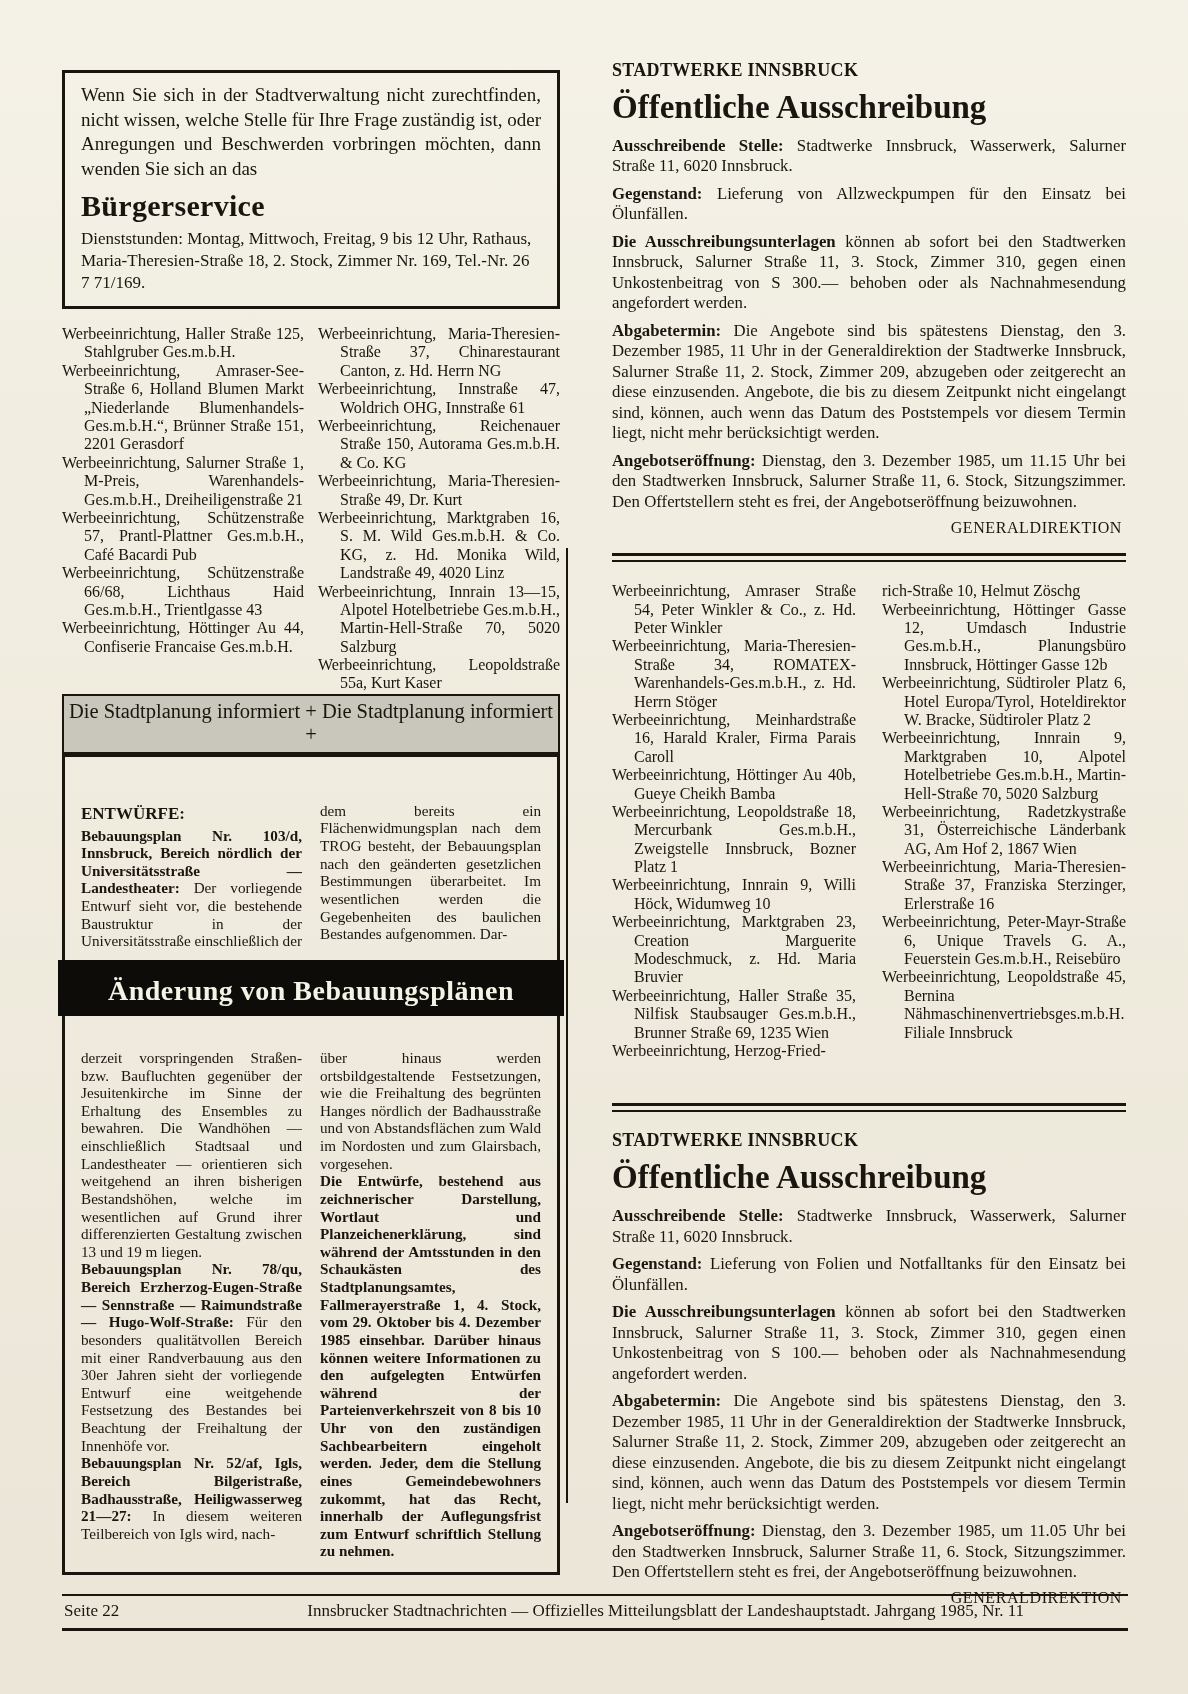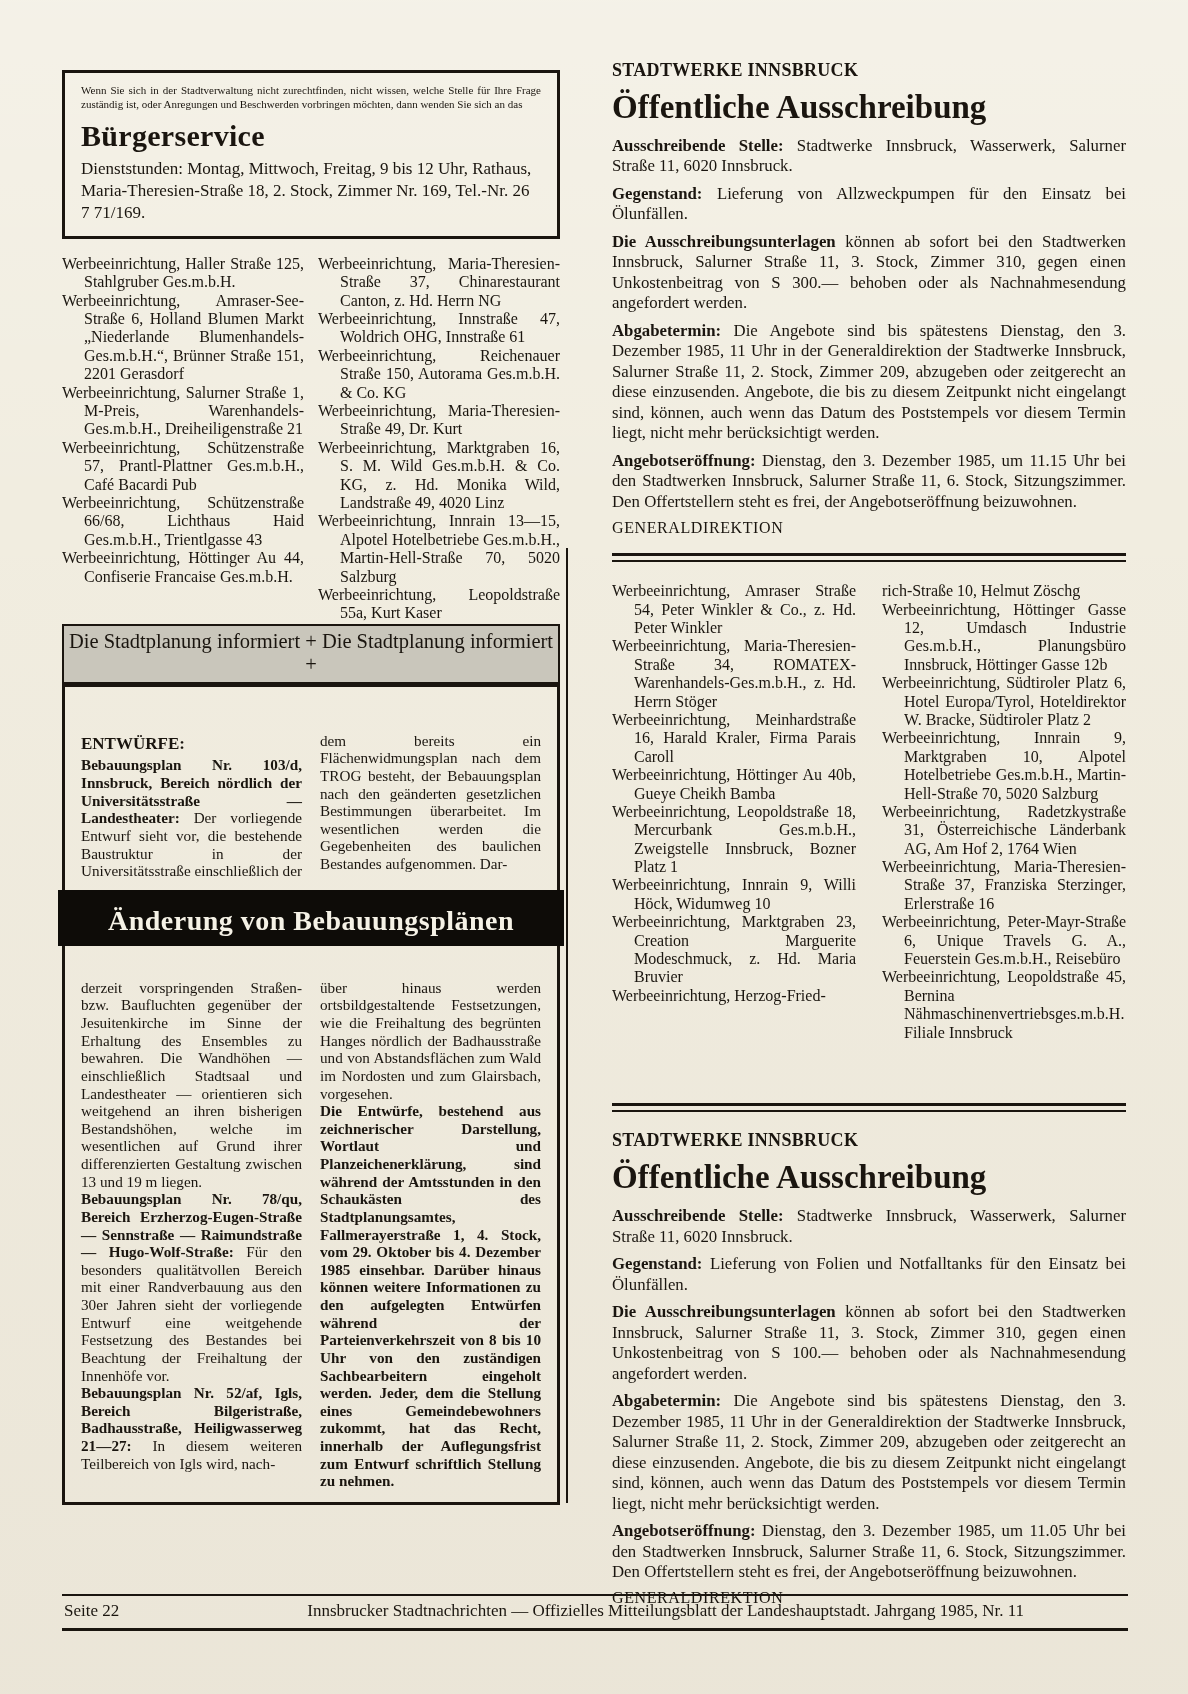--- a/index.html
+++ b/index.html
@@ -12,21 +12,21 @@
     background-color:var(--paper);
     background-image:linear-gradient(180deg, rgba(255,255,255,.25) 0%, rgba(255,255,255,0) 30%, rgba(120,90,60,.05) 100%);
     font-family:"Liberation Serif", serif; color:var(--ink); overflow:hidden;
   }
   .left-col{position:absolute; left:62px; top:70px; width:498px;}
   .right-col{position:absolute; left:612px; top:60px; width:514px;}
   .v-divider{position:absolute; left:566px; top:548px; width:2px; height:955px; background:var(--ink);}
 
   
   .box1{border:3px solid var(--ink); padding:10px 16px 12px;}
-  .box1-intro{margin:0; font-size:11px; line-height:1.3; text-align:justify;}
+  .box1-intro{margin:0; font-size:19px; line-height:1.3; text-align:justify;}
   .box1-title{margin:7px 0 5px; font-size:30px; font-weight:bold; letter-spacing:.3px;}
   .box1-details{margin:0; font-size:17px; line-height:1.3;}
 
   
   .werbe-cols{display:flex; gap:14px; margin-top:16px;}
   .wcol{flex:1; min-width:0;}
   .witem{font-size:16px; line-height:1.15; text-align:justify; padding-left:22px; text-indent:-22px;}
 
   
   .banner{
@@ -42,21 +42,21 @@
     margin:10px -23px 10px; background:var(--bar); color:var(--bar-text);
     font-size:28px; font-weight:bold; text-align:center; padding:15px 0 9px; letter-spacing:.5px;
   }
 
   
   .kicker{font-weight:bold; font-size:18px; letter-spacing:.3px;}
   .main-title{margin:8px 0 10px; font-size:33px; font-weight:bold;}
   .body .para{margin:0 0 7px; font-size:16.8px; line-height:1.22; text-align:justify;}
   .para b{font-weight:bold;}
   .allbold{font-weight:bold;}
-  .signature{text-align:left; font-size:16px; letter-spacing:.6px; padding-right:4px;}
+  .signature{text-align:right; font-size:16px; letter-spacing:.6px; padding-right:4px;}
   .double-rule{height:4px; border-top:3px solid var(--ink); border-bottom:2px solid var(--ink); margin-top:16px;}
   .right-werbe{display:flex; gap:26px; margin-top:20px; min-height:505px; align-items:flex-start;}
   .second-aus{margin-top:18px;}
 
   
   .footer{position:absolute; left:62px; top:1594px; width:1066px;}
   .footer-line{
     display:flex; align-items:center; border-top:2px solid var(--ink);
     border-bottom:3px solid var(--ink); padding:5px 2px 7px; font-size:17px;
   }
@@ -146,28 +146,29 @@
 
     <section class="right-werbe">
       <div class="wcol">
           <div class="witem">Werbeeinrichtung, Amraser Straße 54, Peter Winkler &amp; Co., z. Hd. Peter Winkler</div>
           <div class="witem">Werbeeinrichtung, Maria-Theresien-Straße 34, ROMATEX-Warenhandels-Ges.m.b.H., z. Hd. Herrn Stöger</div>
           <div class="witem">Werbeeinrichtung, Meinhardstraße 16, Harald Kraler, Firma Parais Caroll</div>
           <div class="witem">Werbeeinrichtung, Höttinger Au 40b, Gueye Cheikh Bamba</div>
           <div class="witem">Werbeeinrichtung, Leopoldstraße 18, Mercurbank Ges.m.b.H., Zweigstelle Innsbruck, Bozner Platz 1</div>
           <div class="witem">Werbeeinrichtung, Innrain 9, Willi Höck, Widumweg 10</div>
           <div class="witem">Werbeeinrichtung, Marktgraben 23, Creation Marguerite Modeschmuck, z. Hd. Maria Bruvier</div>
+          <div class="witem">Werbeeinrichtung, Haller Straße 35, Nilfisk Staubsauger Ges.m.b.H., Brunner Straße 69, 1235 Wien</div>
           <div class="witem">Werbeeinrichtung, Herzog-Fried-</div>
         </div>
       <div class="wcol">
           <div class="witem">rich-Straße 10, Helmut Zöschg</div>
           <div class="witem">Werbeeinrichtung, Höttinger Gasse 12, Umdasch Industrie Ges.m.b.H., Planungsbüro Innsbruck, Höttinger Gasse 12b</div>
           <div class="witem">Werbeeinrichtung, Südtiroler Platz 6, Hotel Europa/Tyrol, Hoteldirektor W. Bracke, Südtiroler Platz 2</div>
           <div class="witem">Werbeeinrichtung, Innrain 9, Marktgraben 10, Alpotel Hotelbetriebe Ges.m.b.H., Martin-Hell-Straße 70, 5020 Salzburg</div>
-          <div class="witem">Werbeeinrichtung, Radetzkystraße 31, Österreichische Länderbank AG, Am Hof 2, 1764 Wien</div>
+          <div class="witem">Werbeeinrichtung, Radetzkystraße 31, Österreichische Länderbank AG, Am Hof 2, 1867 Wien</div>
           <div class="witem">Werbeeinrichtung, Maria-Theresien-Straße 37, Franziska Sterzinger, Erlerstraße 16</div>
           <div class="witem">Werbeeinrichtung, Peter-Mayr-Straße 6, Unique Travels G. A., Feuerstein Ges.m.b.H., Reisebüro</div>
           <div class="witem">Werbeeinrichtung, Leopoldstraße 45, Bernina Nähmaschinenvertriebsges.m.b.H. Filiale Innsbruck</div>
         </div>
     </section>
 
     <div class="double-rule"></div>
 
     <section class="second-aus">
       <div class="kicker">STADTWERKE INNSBRUCK</div>

